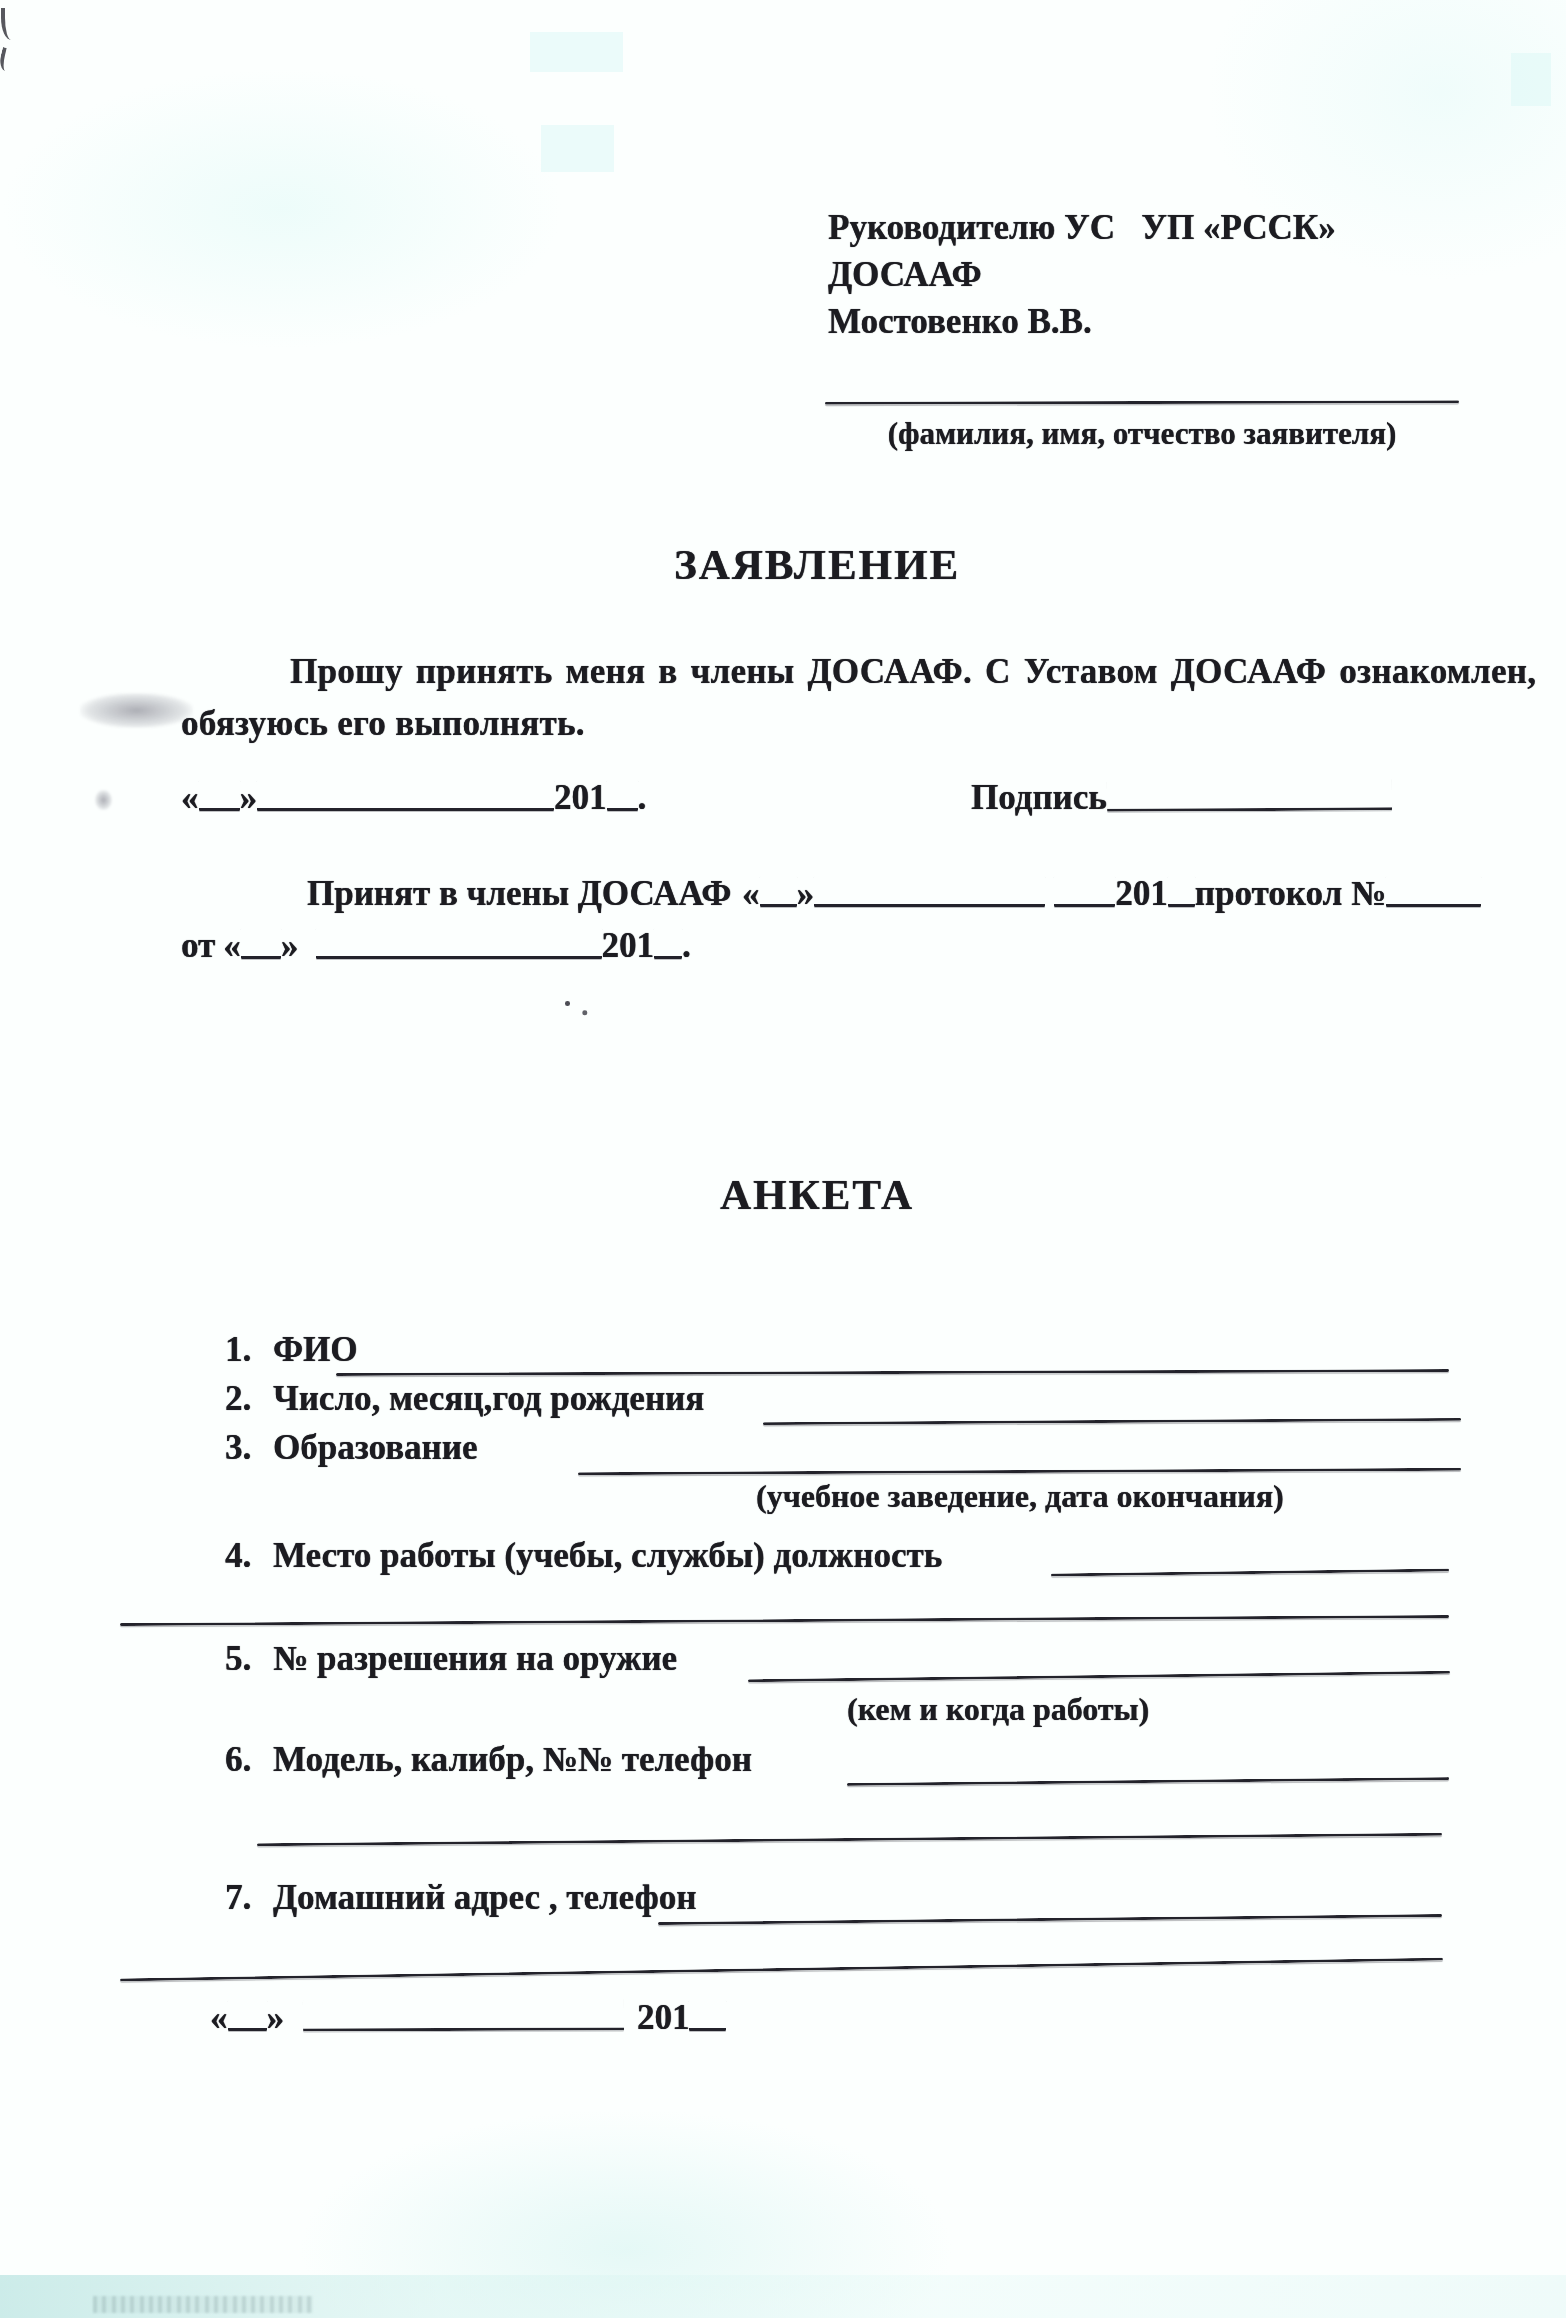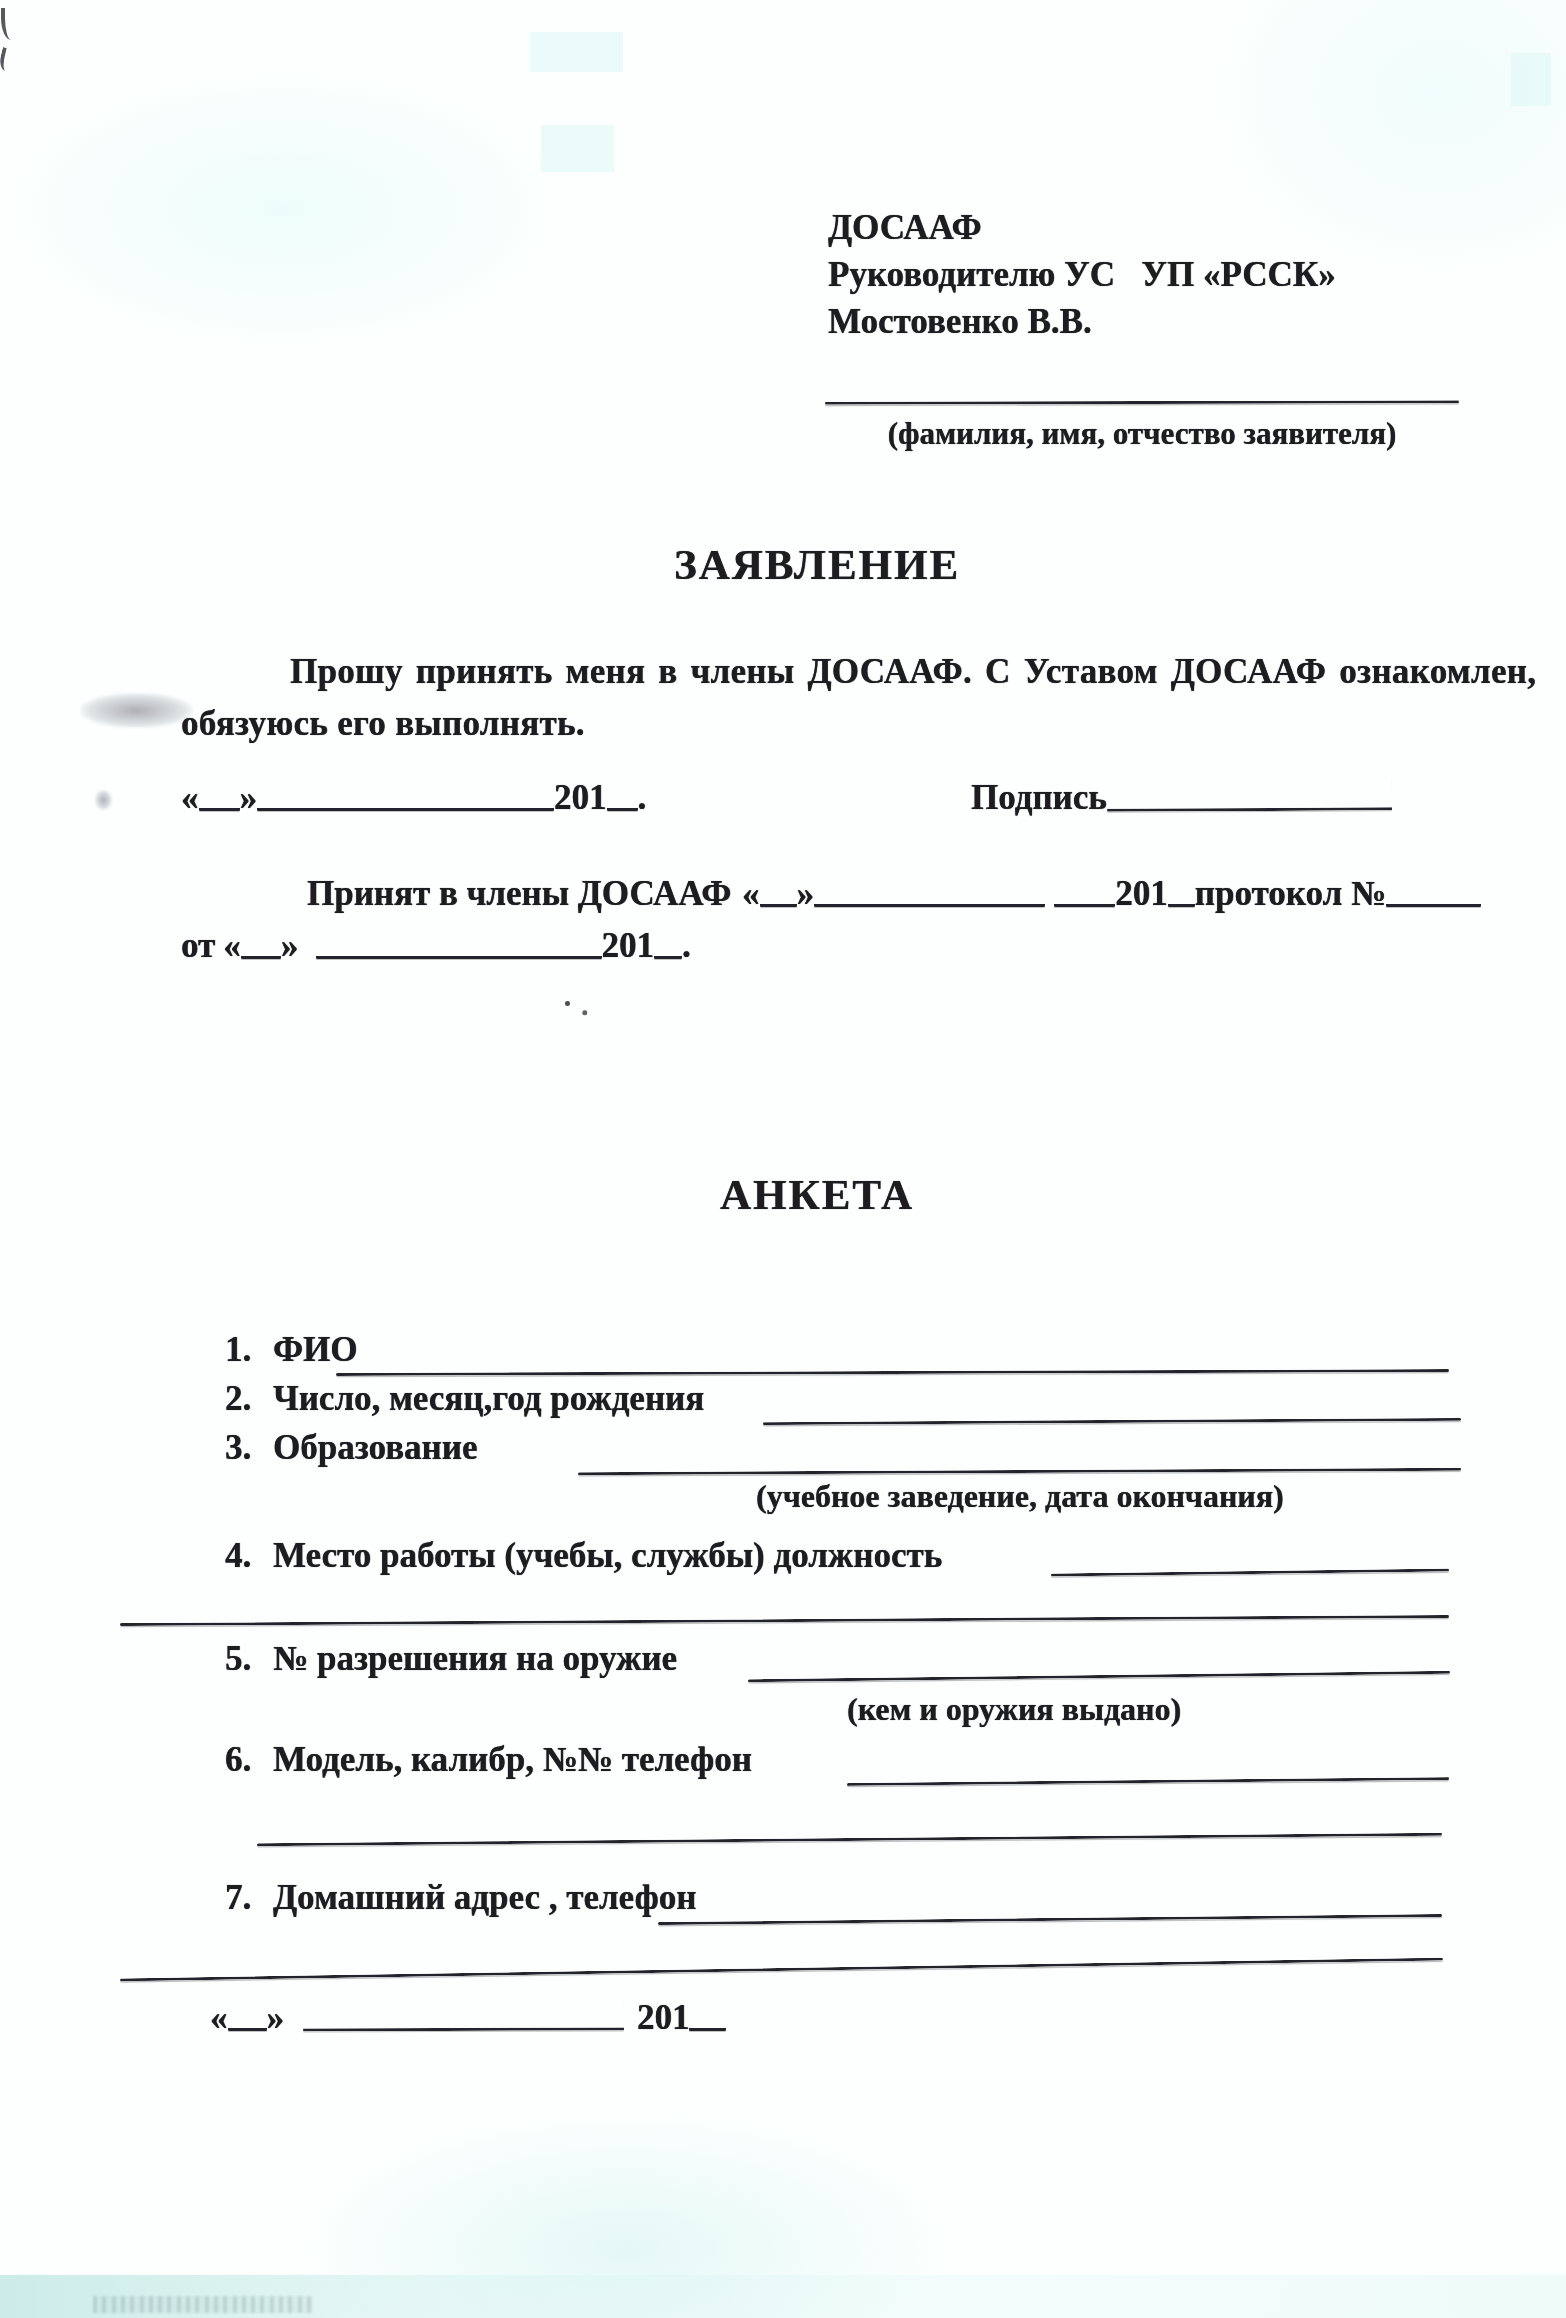--- a/index.html
+++ b/index.html
@@ -48,22 +48,22 @@
   <div class="tint" style="left:530px;top:32px;width:93px;height:40px;"></div>
   <div class="tint" style="left:1511px;top:53px;width:40px;height:53px;"></div>
   <div class="tint" style="left:541px;top:125px;width:73px;height:47px;"></div>
   <div class="artifact smudge" style="left:80px;top:693px;width:113px;height:35px;"></div>
   <div class="artifact smudge" style="left:95px;top:790px;width:17.3px;height:20px;"></div>
   <div class="artifact dotpair" style="left:565px;top:1001px;"></div>
   <div class="bottom-strip"></div>
   <div class="bottom-smear"></div>
 
   <div class="header-block">
+    <div>Руководителю УС &nbsp;&nbsp;УП «РССК»</div>
     <div>ДОСААФ</div>
-    <div>Руководителю УС &nbsp;&nbsp;УП «РССК»</div>
     <div>Мостовенко В.В.</div>
   </div>
 
   <div class="hline" style="left:825px;top:401px;width:634px;transform:rotate(-0.15deg);"></div>
   <div class="txt fs46 caption-center" style="left:825px;top:416px;width:634px;">(фамилия, имя, отчество заявителя)</div>
 
   <div class="txt title" style="left:674px;top:540px;">ЗАЯВЛЕНИЕ</div>
 
   <div class="txt fs52" style="left:260px;top:652px;letter-spacing:0.3px;word-spacing:4px;margin-left:30px;">Прошу принять меня в члены ДОСААФ. С Уставом ДОСААФ ознакомлен,</div>
   <div class="txt fs52" style="left:181px;top:704px;letter-spacing:0.3px;">обязуюсь его выполнять.</div>
@@ -108,21 +108,21 @@
     <span class="label">Место работы (учебы, службы) должность</span>
   </div>
   <div class="hline" style="left:1051px;top:1571px;width:398px;transform:rotate(-0.7deg);"></div>
   <div class="hline" style="left:120px;top:1619px;width:1329px;transform:rotate(-0.35deg);"></div>
 
   <div class="item" style="top:1639px;">
     <span class="num">5.</span>
     <span class="label">№ разрешения на&nbsp;оружие</span>
   </div>
   <div class="hline" style="left:748px;top:1675px;width:702px;transform:rotate(-0.7deg);"></div>
-  <div class="txt fs48" style="left:847px;top:1691px;">(кем и оружия выдано)</div>
+  <div class="txt fs48" style="left:847px;top:1691px;">(кем и когда работы)</div>
 
   <div class="item" style="top:1740px;">
     <span class="num">6.</span>
     <span class="label">Модель, калибр, №№ телефон</span>
   </div>
   <div class="hline" style="left:847px;top:1780px;width:602px;transform:rotate(-0.55deg);"></div>
   <div class="hline" style="left:257px;top:1838px;width:1185px;transform:rotate(-0.5deg);"></div>
 
   <div class="item" style="top:1878px;">
     <span class="num">7.</span>

